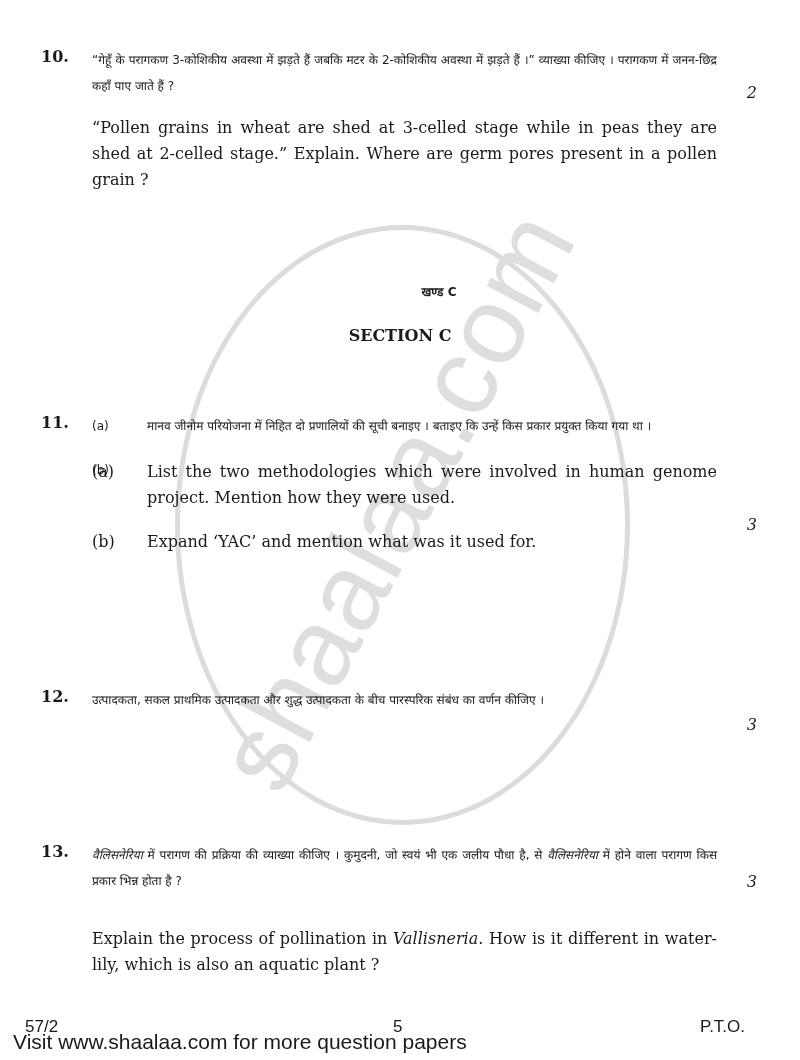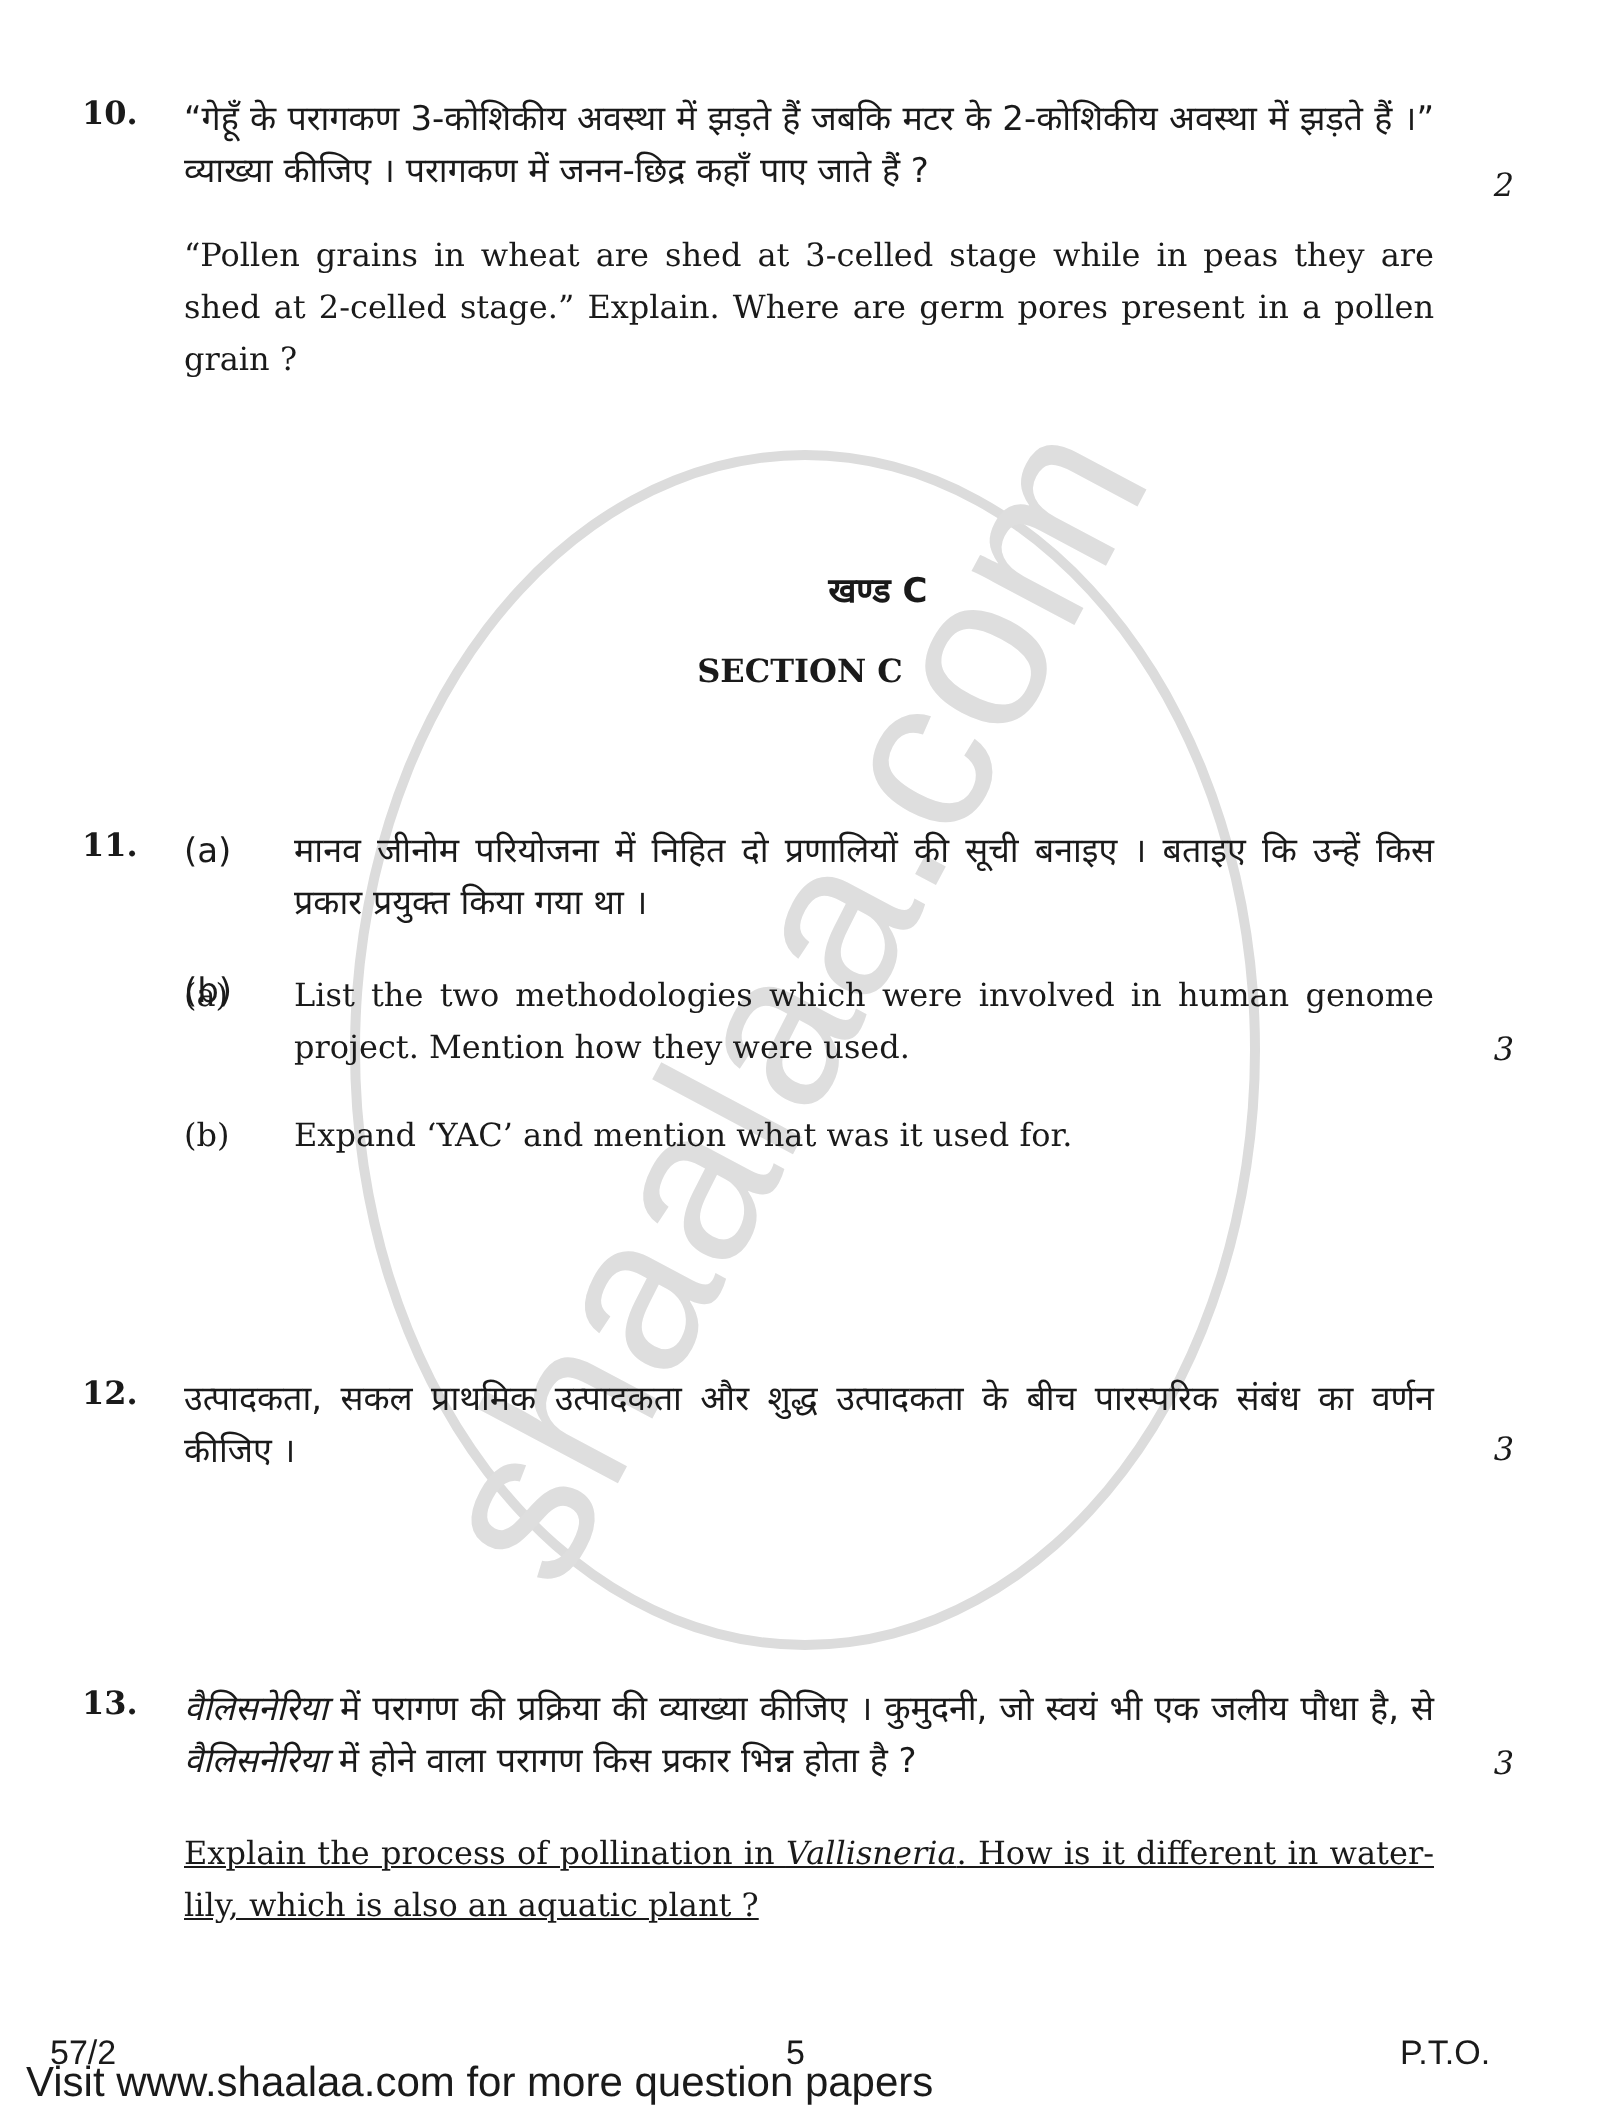--- a/index.html
+++ b/index.html
@@ -10,21 +10,21 @@
     .wm-text { position:absolute; left:395px; top:500px; transform:translate(-50%,-50%) rotate(-62deg);
       font-family:"Liberation Sans",sans-serif; font-size:110px; color:#dedede; letter-spacing:1px; white-space:nowrap; }
     .q { position:absolute; left:37px; width:720px; }
     .qnum { position:absolute; left:4px; top:0; font-weight:bold; font-size:16px; }
     .body { margin-left:55px; width:625px; font-size:16px; line-height:26px; text-align:justify; }
     .marks { position:absolute; right:0; font-style:italic; font-size:16px; }
     .para { margin:0 0 14px 0; }
     .sub { position:relative; padding-left:55px; margin-bottom:12px; }
     .sub .lbl { position:absolute; left:0; top:0; }
     .section-h { position:absolute; left:0; width:800px; text-align:center; font-weight:bold; font-size:16px; }
-    .hi { font-family:"DejaVu Sans","Liberation Sans",sans-serif; font-size:17px; }
+    .hi { font-family:"DejaVu Sans","Liberation Sans",sans-serif; font-size:12px; }
     .it { font-style:italic; }
     .footer { position:absolute; left:0; width:800px; font-family:"Liberation Sans",sans-serif; font-size:17px; }
     .f-code { position:absolute; left:25px; top:1017px; }
     .f-page { position:absolute; left:393px; top:1017px; }
     .f-pto { position:absolute; left:700px; top:1017px; }
     .f-visit { position:absolute; left:13px; top:1030px; font-size:21px; }
   </style>
 </head>
 <body>
 
@@ -70,21 +70,21 @@
   <div class="body">
     <p class="para hi">उत्पादकता, सकल प्राथमिक उत्पादकता और शुद्ध उत्पादकता के बीच पारस्परिक संबंध का वर्णन कीजिए ।</p>
   </div>
   <span class="marks" style="top:28px;">3</span>
 </div>
 
 <div class="q" style="top:842px;">
   <span class="qnum">13.</span>
   <div class="body">
     <p class="para hi"><span class="it">वैलिसनेरिया</span><span> में परागण की प्रक्रिया की व्याख्या कीजिए । कुमुदनी, जो स्वयं भी एक जलीय पौधा है, से </span><span class="it">वैलिसनेरिया</span><span> में होने वाला परागण किस प्रकार भिन्न होता है ?</span></p>
-    <p class="para" style="margin-top:20px;text-decoration:underline;"><span>Explain the process of pollination in </span><span class="it">Vallisneria</span><span>. How is it different in water-lily, which is also an aquatic plant ?</span></p>
+    <p class="para" style="margin-top:32px;"><span>Explain the process of pollination in </span><span class="it">Vallisneria</span><span>. How is it different in water-lily, which is also an aquatic plant ?</span></p>
   </div>
   <span class="marks" style="top:30px;">3</span>
 </div>
 
 <span class="footer f-code">57/2</span>
 <span class="footer f-page">5</span>
 <span class="footer f-pto">P.T.O.</span>
 <span class="footer f-visit">Visit www.shaalaa.com for more question papers</span>
 
 </body></html>

